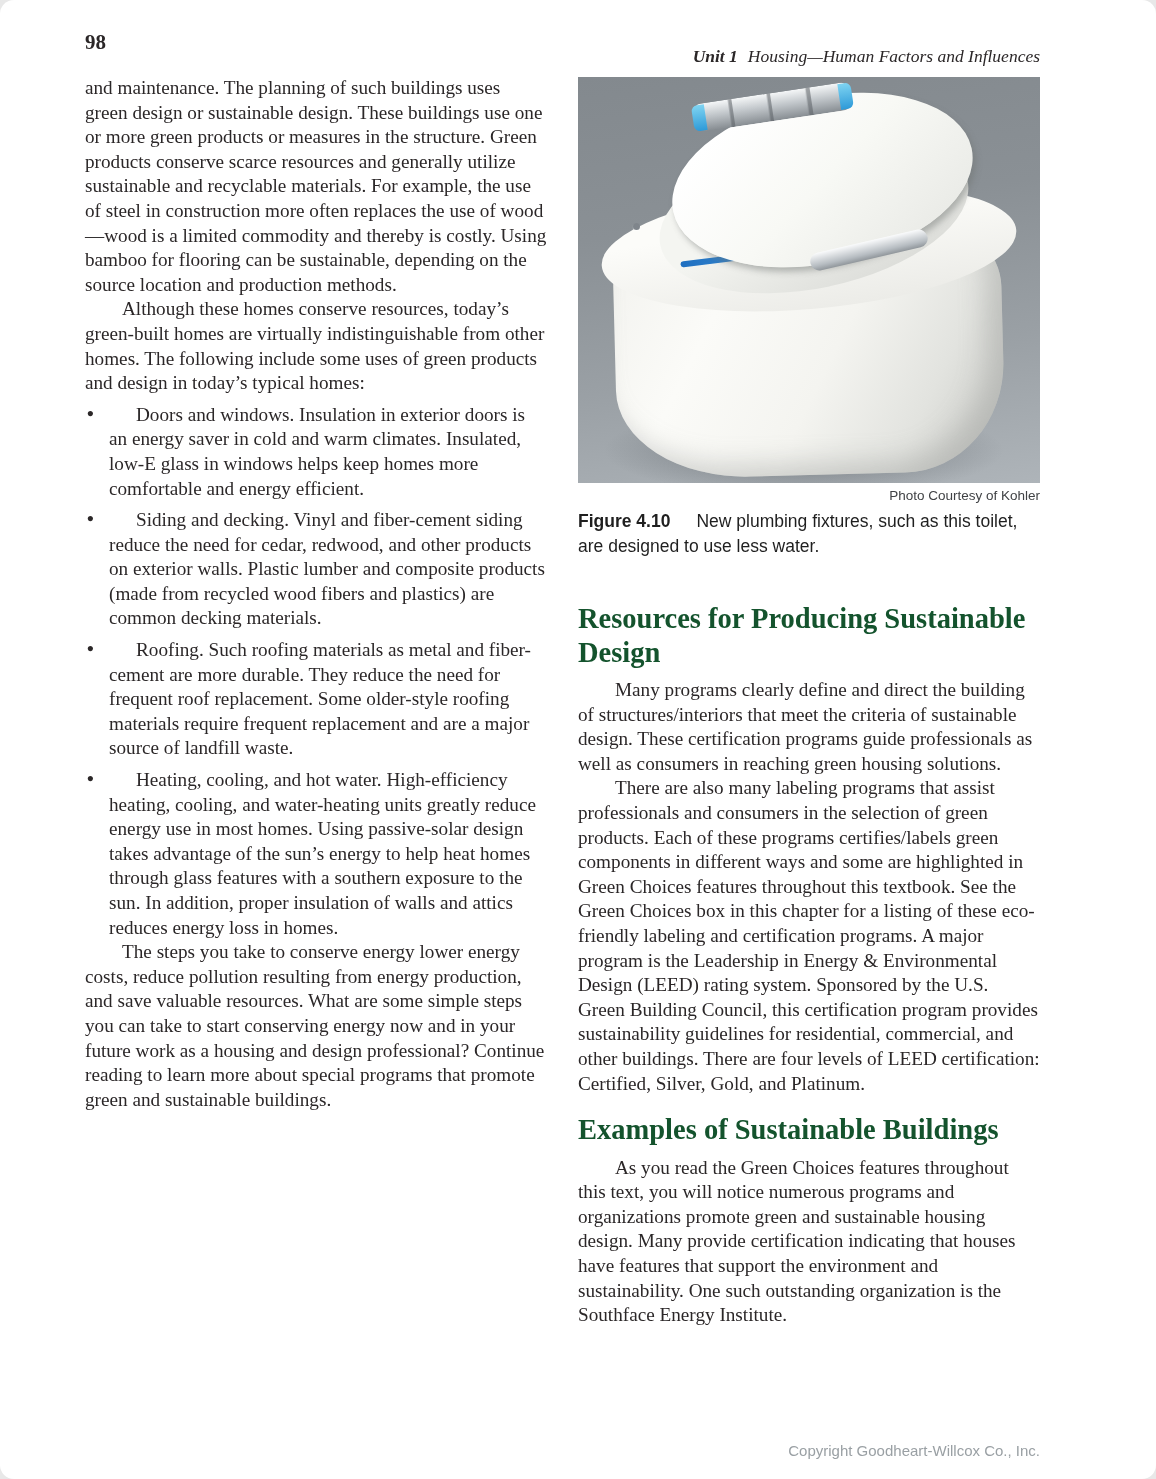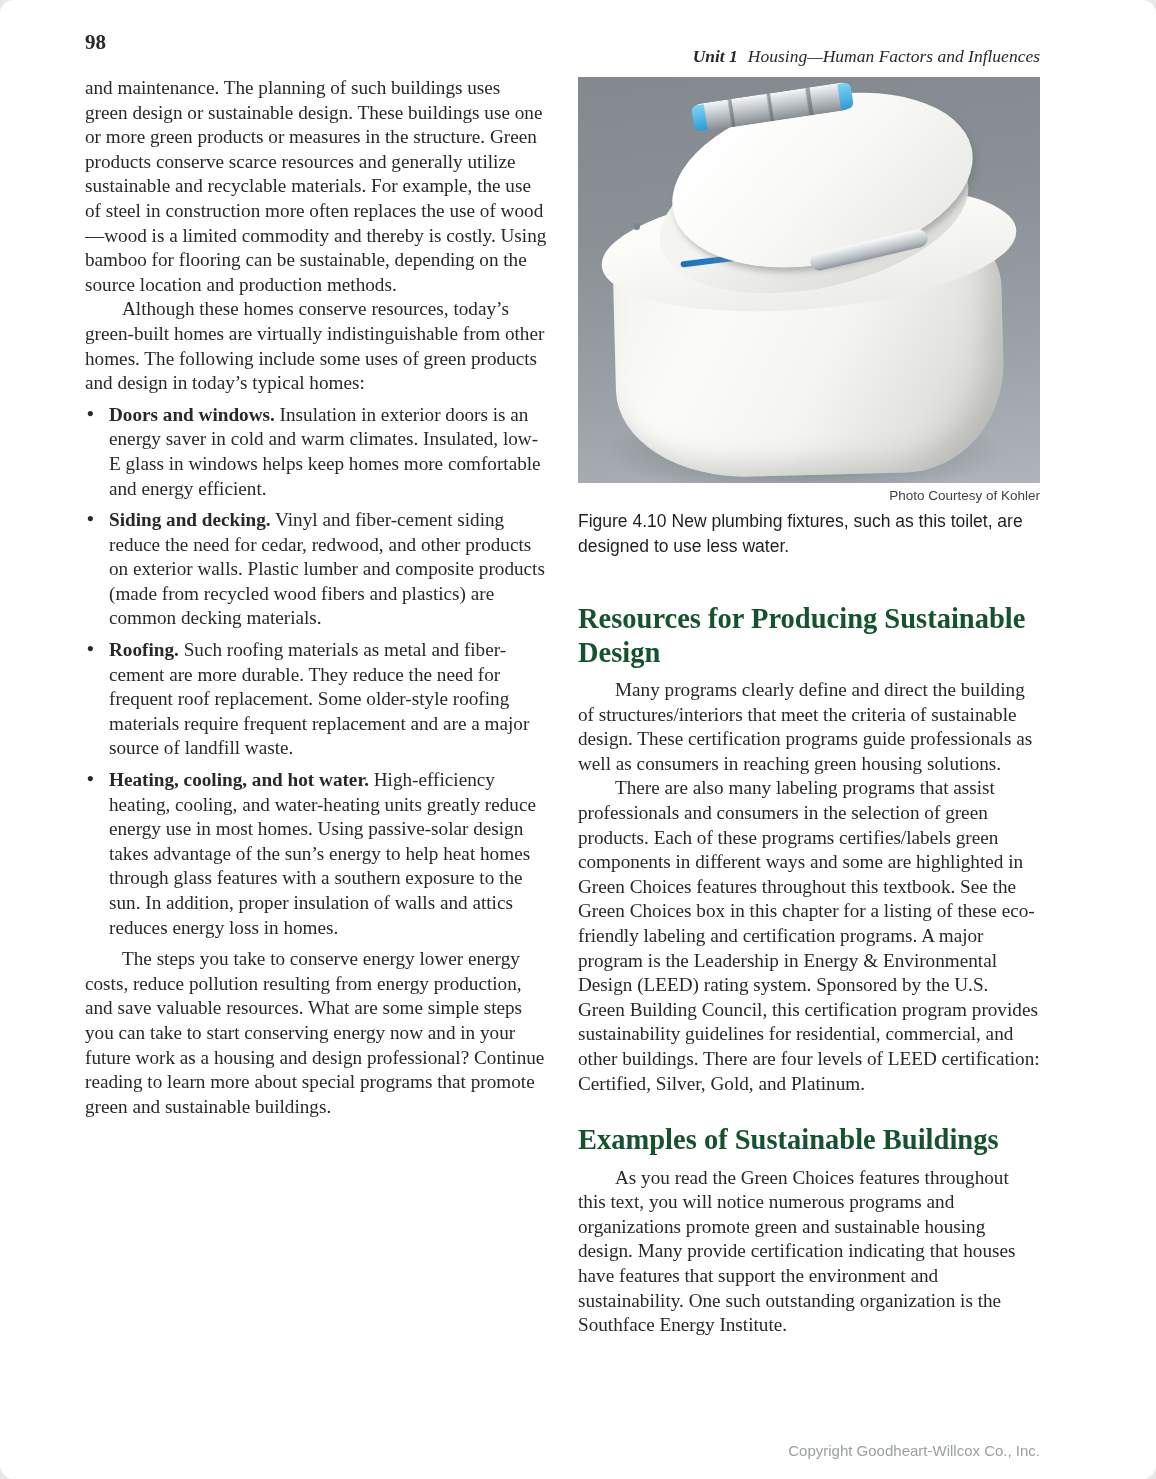--- a/index.html
+++ b/index.html
@@ -22,31 +22,31 @@
     position:absolute;right:116px;top:34px;
     font-size:17.5px;font-style:italic;text-align:right;margin-top:12px;
   }
   .running-head .unit{font-weight:bold;margin-right:10px;}
   
   .col-left{position:absolute;left:85px;top:76px;width:462px;}
   .col-right{position:absolute;left:578px;top:77px;width:462px;}
   p.body{margin:0;font-size:19.2px;line-height:24.6px;text-align:left;}
   p.indent{text-indent:37px;}
   .it{}
-  .bd{font-weight:bold;}
+  .bd{font-weight:normal;margin-left:27px;}
   ul.bullets{list-style:none;margin:6px 0 0 0;padding:0;}
   ul.bullets li{
     position:relative;padding-left:24px;margin-top:7px;
     font-size:19.2px;line-height:24.6px;
   }
   ul.bullets li::before{
     content:"\2022";
     position:absolute;left:2px;top:-1px;font-weight:bold;
   }
-  p.after-list{margin-top:7px;}
+  p.after-list{}
   
   .photo{
     position:relative;width:462px;height:406px;overflow:hidden;
     background:linear-gradient(172deg,#83898e 0%,#8a9095 35%,#9aa0a5 68%,#aeb4b9 100%);
   }
   .photo *{position:absolute;}
   .floor-shadow{
     left:4%;bottom:-4%;width:90%;height:24%;
     background:radial-gradient(ellipse at center,rgba(42,48,54,0.42) 0%,rgba(42,48,54,0) 68%);
   }
@@ -109,28 +109,28 @@
   .photo-credit{
     margin-top:5px;text-align:right;
     font-family:"Liberation Sans","DejaVu Sans",sans-serif;
     font-size:13.5px;color:#404245;
   }
   .figure-caption{
     margin-top:6px;
     font-family:"Liberation Sans","DejaVu Sans",sans-serif;
     font-size:17.5px;line-height:24.5px;color:#1f1f1f;
   }
-  .figure-caption .cap-label{font-weight:normal;margin-right:5px;}
+  .figure-caption .cap-label{font-weight:bold;margin-right:26px;}
   
   h2.section{
     margin:44px 0 9px 0;
     font-size:28.5px;line-height:33.5px;
     font-weight:bold;color:#14532d;
   }
-  h2.section.tight{margin-top:27px;}
+  h2.section.tight{margin-top:17px;}
   
   .footer{
     position:absolute;right:116px;top:1442px;
     font-family:"Liberation Sans","DejaVu Sans",sans-serif;
     font-size:15px;color:#9aa0a4;
   }
 </style>
 </head>
 <body>
 

